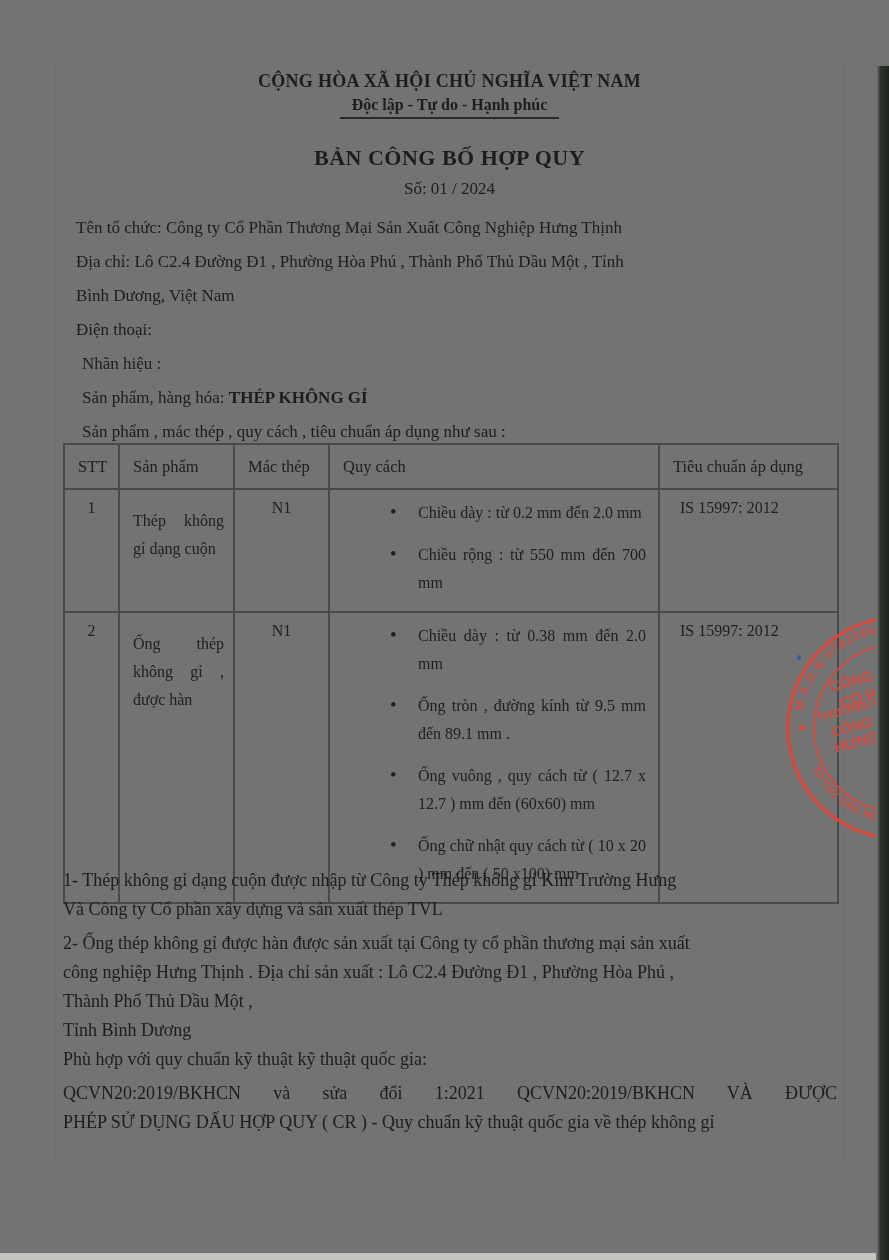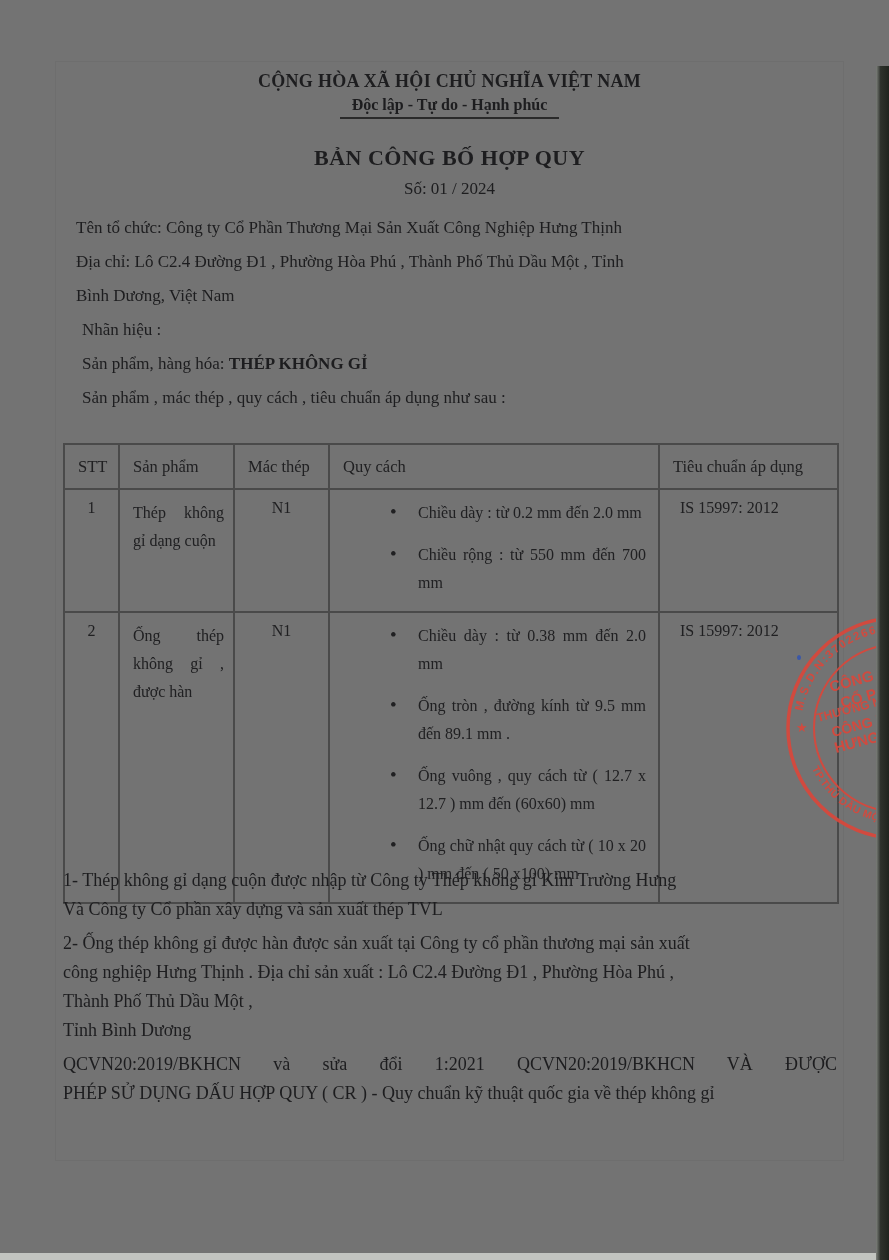--- a/index.html
+++ b/index.html
@@ -31,21 +31,21 @@
     border-collapse:collapse;table-layout:fixed;
     font-size:16px;color:#202022;
   }
   table.conf th,table.conf td{border:2px solid #4a4a4a;vertical-align:top;box-sizing:border-box;}
   table.conf thead tr{height:45px;}
   table.conf th{font-weight:normal;text-align:left;vertical-align:middle;
     font-size:16.5px;padding:0 4px 0 13px;}
   th.c-stt{text-align:center;padding:0;}
   tr.r1{height:95px;} tr.r2{height:232px;}
   td.stt{text-align:center;padding-top:9px;}
-  td.prod{padding:9px 9px 0 13px;text-align:justify;line-height:28px;margin-top:44px;}
+  td.prod{padding:17px 9px 0 13px;text-align:justify;line-height:28px;margin-top:44px;}
   td.grade{text-align:center;padding-top:9px;}
   td.spec{padding:9px 12px 0 0;}
   td.std{padding:9px 4px 0 20px;}
   ul.spec-list{margin:0;padding:0 0 0 88px;list-style:none;}
   ul.spec-list li{position:relative;text-align:justify;line-height:28px;margin-bottom:14px;}
   ul.spec-list li::before{content:"\2022";position:absolute;left:-28px;top:-1px;font-size:19px;}
 
   
   .notes{position:absolute;left:7px;right:6px;top:804px;font-size:18px;line-height:29px;}
   .notes div{margin:0;}
@@ -87,20 +87,21 @@
         <span class="motto2">Độc lập - Tự do - Hạnh phúc</span>
       </div>
       <div class="doc-title">BẢN CÔNG BỐ HỢP QUY</div>
       <div class="doc-num">Số: 01 / 2024</div>
     </div>
 
     <div class="paras">
       <p>Tên tổ chức: Công ty Cổ Phần Thương Mại Sản Xuất Công Nghiệp Hưng Thịnh</p>
       <p>Địa chỉ: Lô C2.4 Đường Đ1 , Phường Hòa Phú , Thành Phố Thủ Dầu Một , Tỉnh</p>
       <p>Bình Dương, Việt Nam</p>
+      <p>Điện thoại:</p>
       <p class="ind">Nhãn hiệu :</p>
       <p class="ind"><span>Sản phẩm, hàng hóa: </span><span class="bold">THÉP KHÔNG GỈ</span></p>
       <p class="ind">Sản phẩm , mác thép , quy cách , tiêu chuẩn áp dụng như sau :</p>
     </div>
 
     <table class="conf">
       <colgroup>
         <col style="width:55px">
           <col style="width:115px">
           <col style="width:95px">
@@ -146,20 +147,21 @@
       </tbody>
     </table>
 
     <div class="notes">
       <div class="n-item">1-  Thép không gỉ dạng cuộn được nhập từ Công ty Thép không gỉ Kim Trường Hưng</div>
       <div class="n-item">Và Công ty Cổ phần xây dựng và sản xuất thép TVL</div>
       <div class="n-item gap5">2-  Ống thép không gỉ được hàn được sản xuất tại Công ty cổ phần thương mại sản xuất</div>
       <div class="n-cont">công nghiệp Hưng Thịnh . Địa chỉ sản xuất : Lô C2.4 Đường Đ1 , Phường Hòa Phú ,</div>
       <div class="n-cont">Thành Phố Thủ Dầu Một ,</div>
       <div class="n-prov">Tỉnh Bình Dương</div>
+      <div class="n-item">Phù hợp với quy chuẩn kỹ thuật kỹ thuật quốc gia:</div>
       <div class="n-std1 gap5">QCVN20:2019/BKHCN và sửa đổi 1:2021 QCVN20:2019/BKHCN VÀ ĐƯỢC</div>
       <div class="n-std2">PHÉP SỬ DỤNG DẤU HỢP QUY ( CR ) -  Quy chuẩn kỹ thuật quốc gia về thép không gỉ</div>
     </div>
 
   </div>
 
   <svg class="stamp" width="240" height="240" viewBox="0 0 240 240">
     <defs>
       <path id="arcTop" d="M 24.5 103.1 A 97 97 0 0 1 136.8 24.5"></path>
       <path id="arcBottom" d="M 33.9 160.2 A 95 95 0 0 0 206.1 160.2"></path>

